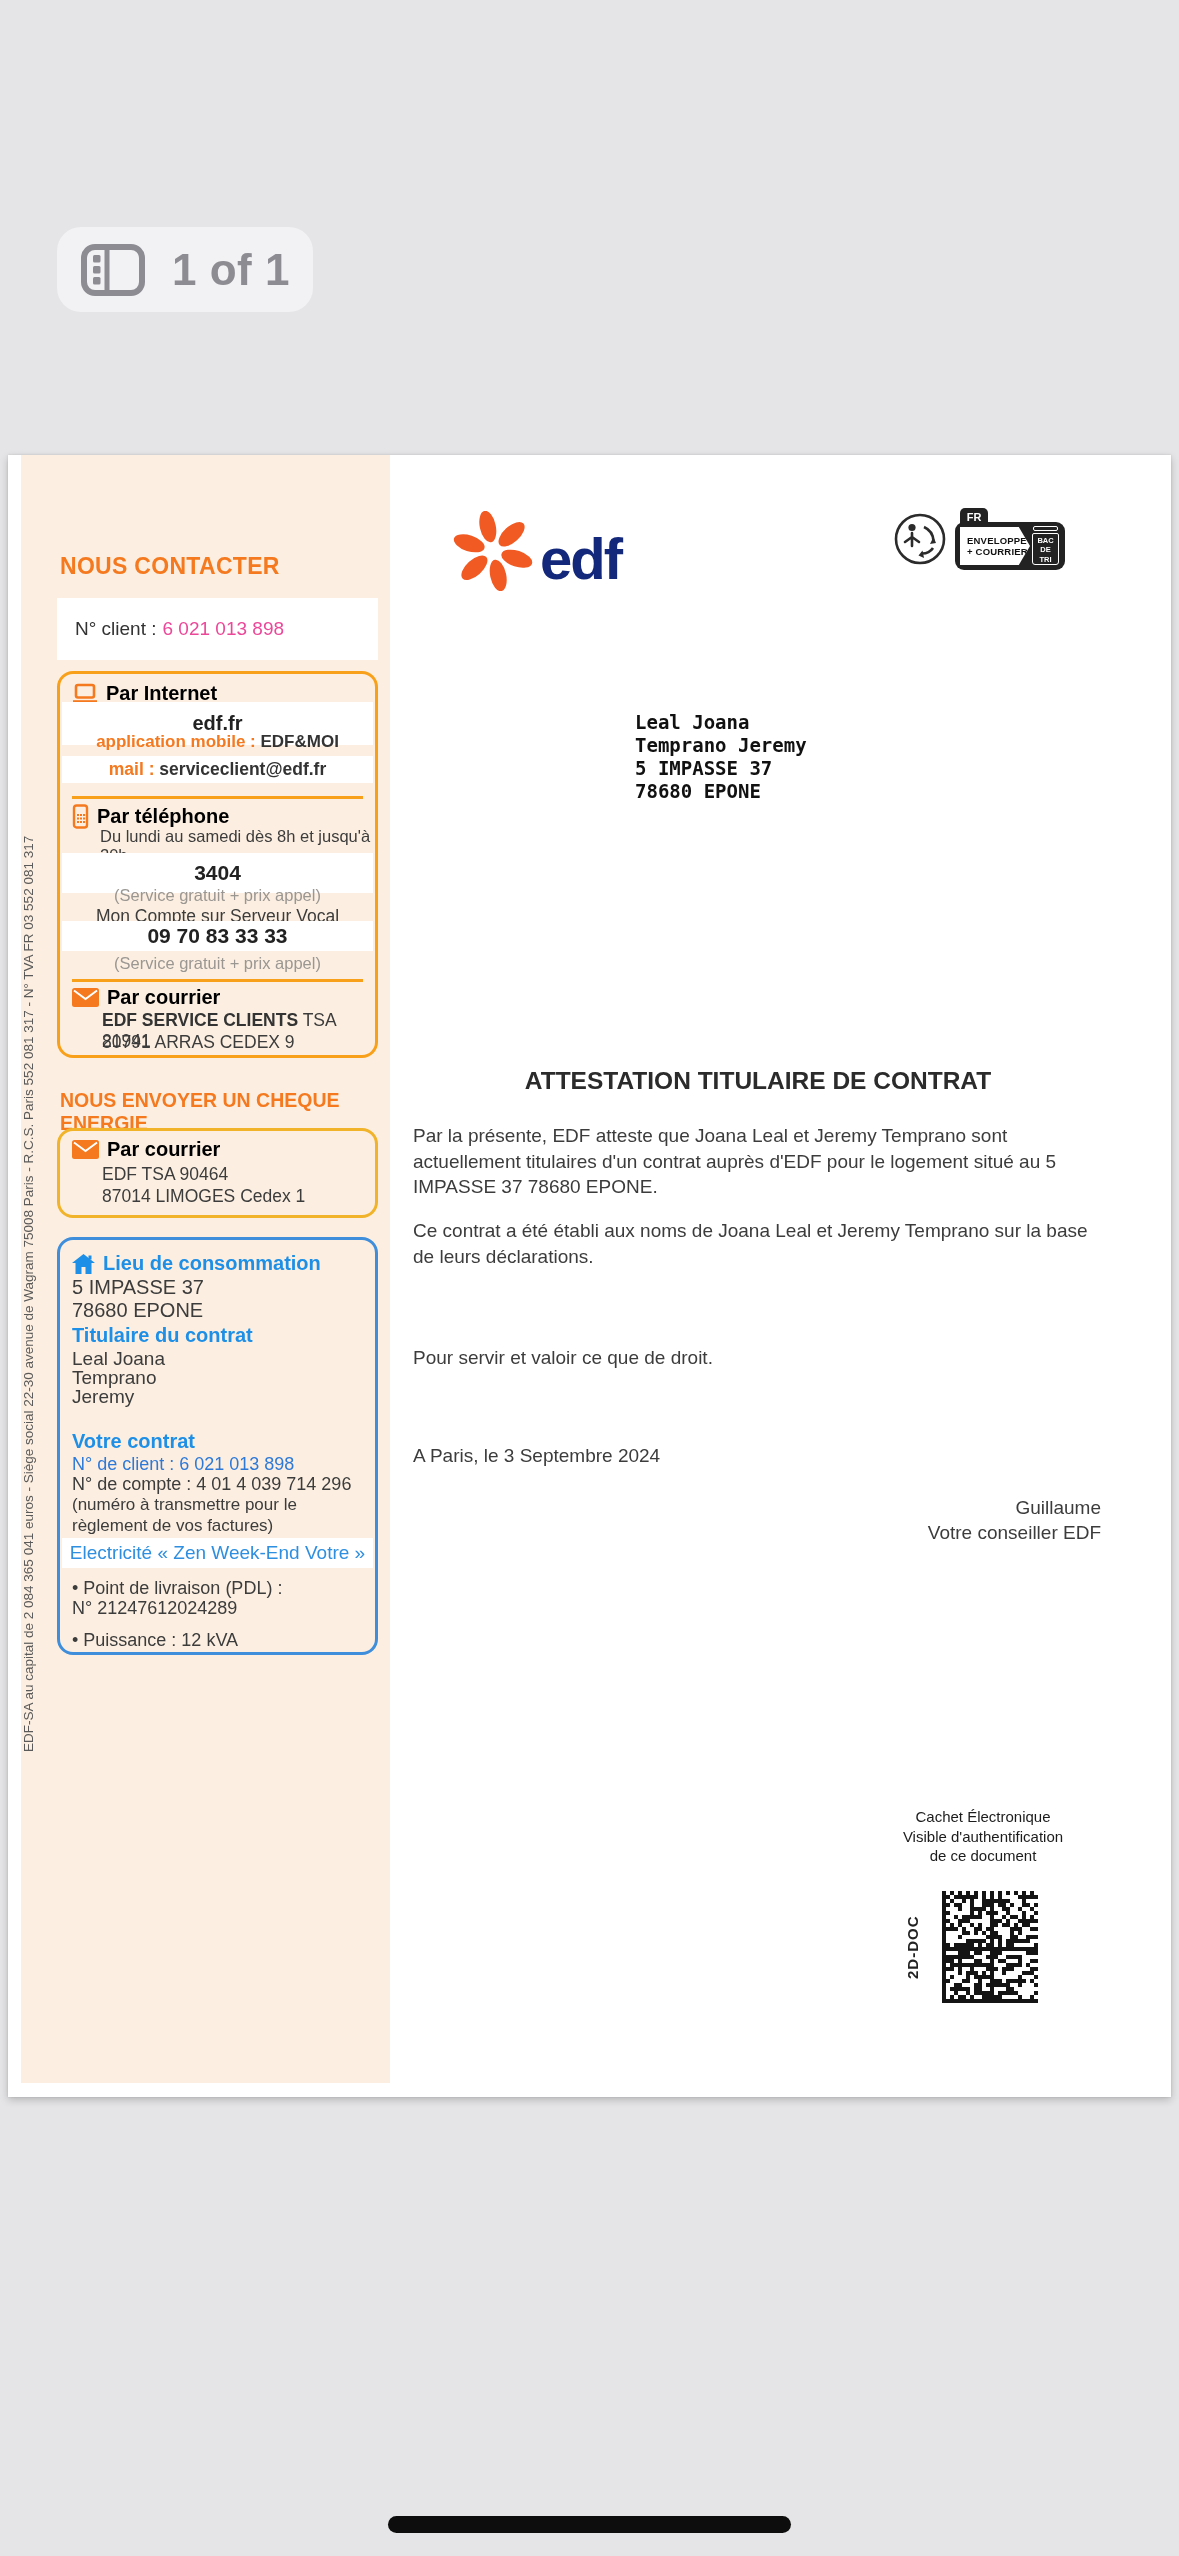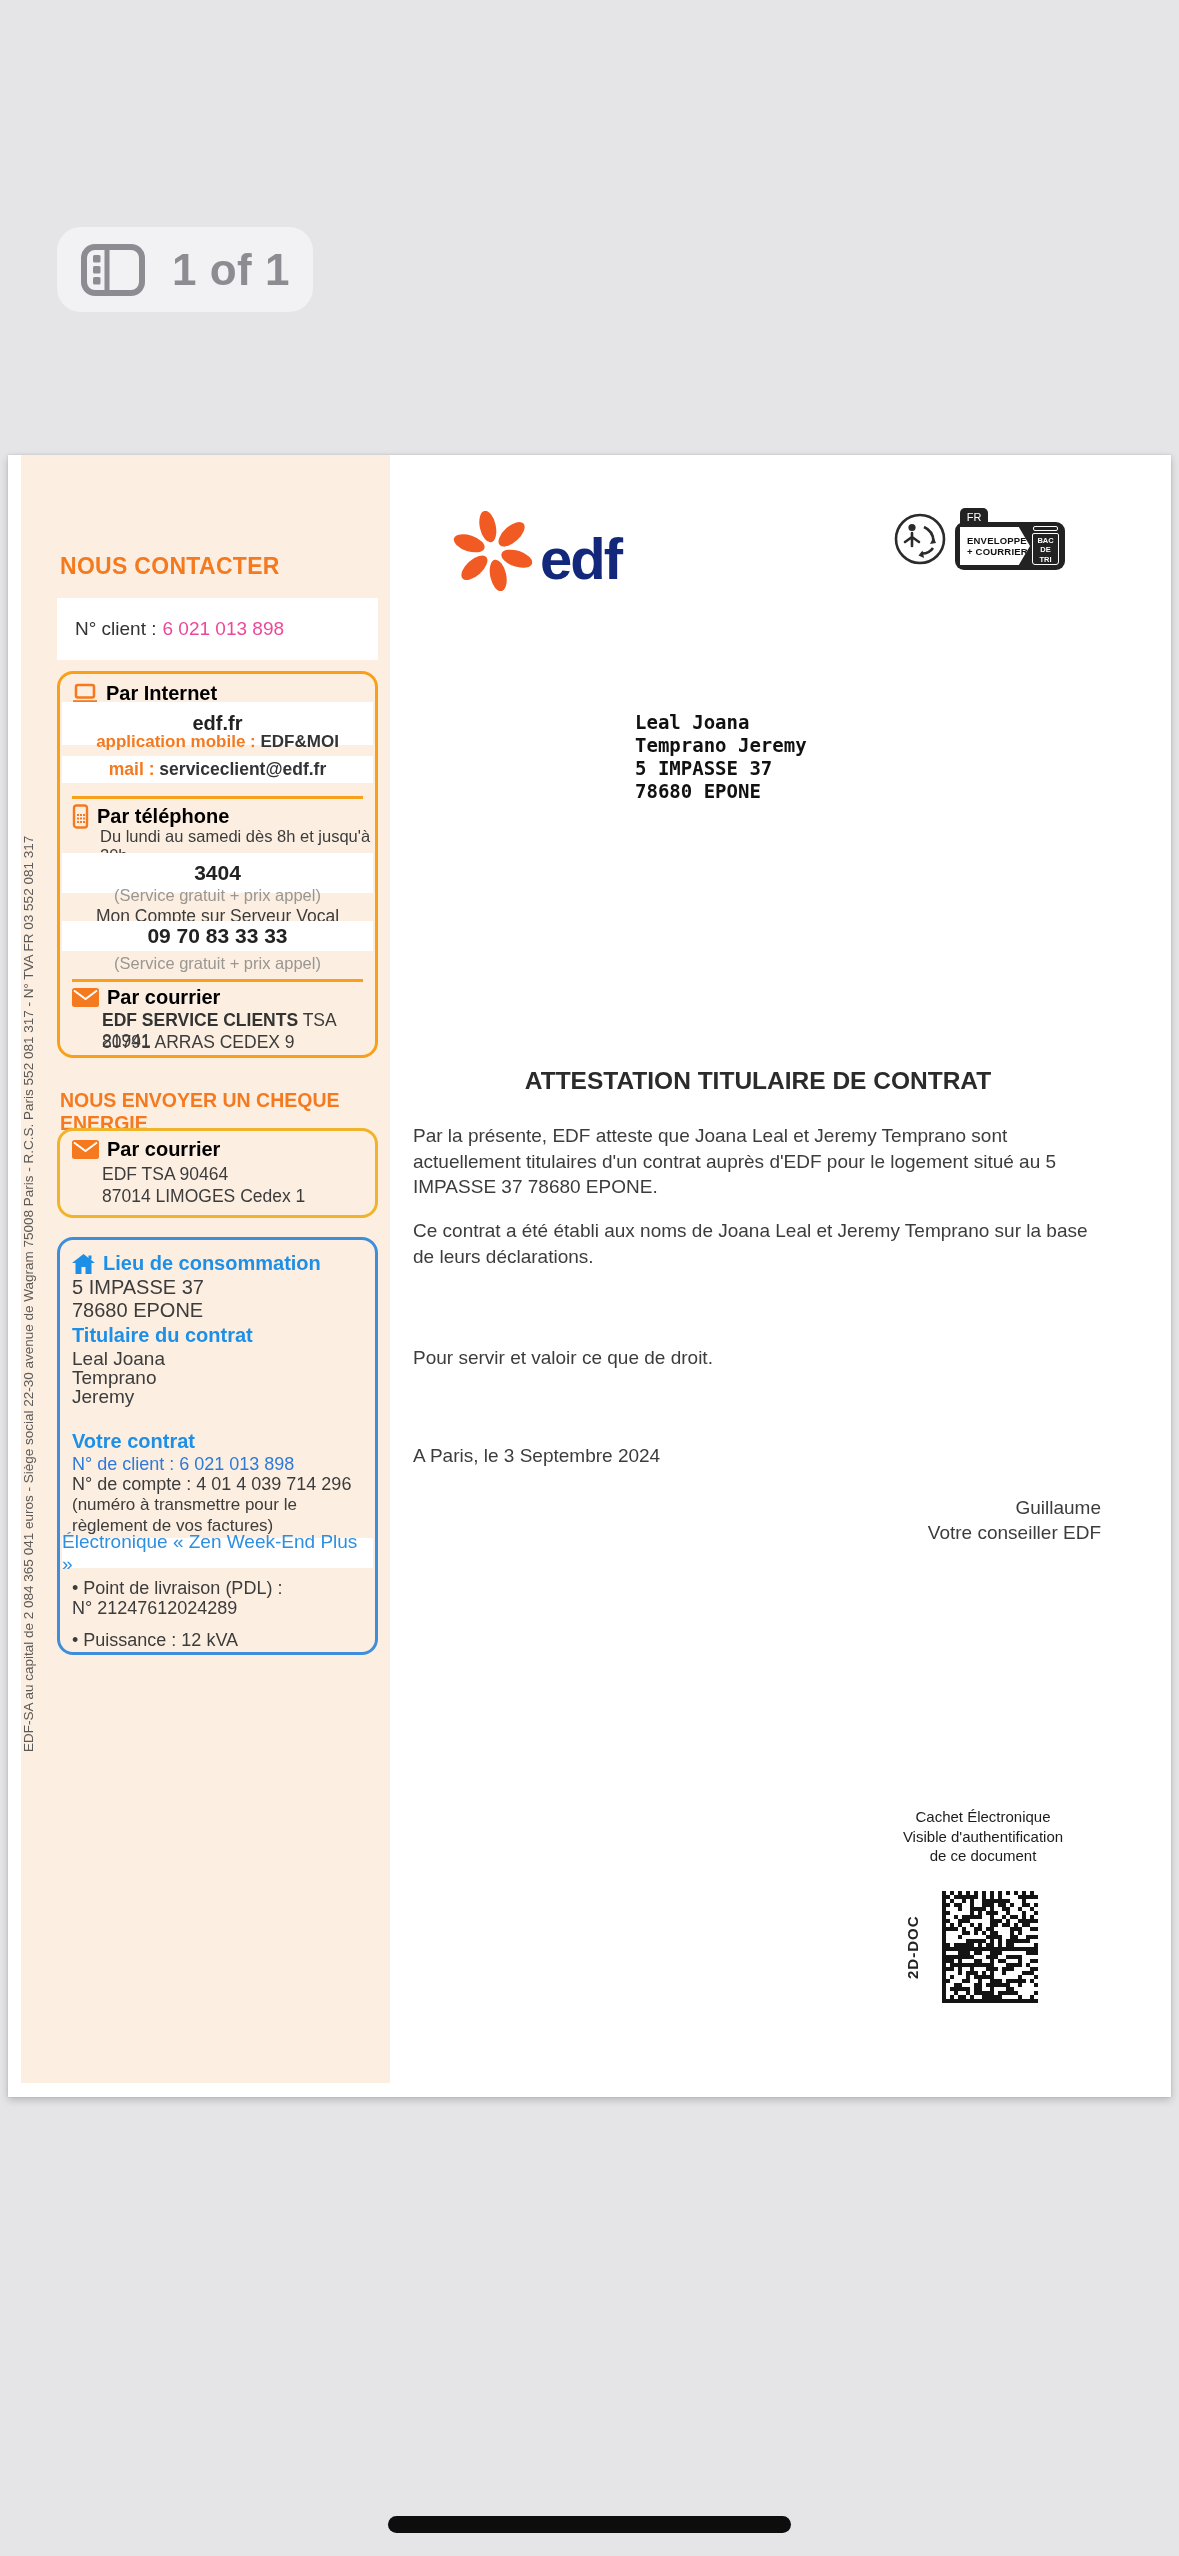--- a/index.html
+++ b/index.html
@@ -56,21 +56,21 @@
   .ctr{ left:0; right:0; text-align:center; }
   .ol{ color:#f4791f; font-weight:bold; }
   .blue-txt{ color:#2e79d8; }
   
   .edf-logo{ position:absolute; left:442px; top:56px; width:210px; height:95px; }
   .edf-word{ position:absolute; left:90px; top:18px; font-size:58px; font-weight:bold;
              color:#14287b; letter-spacing:-2px; line-height:60px; }
   .triman{ position:absolute; left:885px; top:57px; }
   .ec-badge{ position:absolute; left:947px; top:53px; width:110px; height:64px; }
   .ec-fr{ position:absolute; top:0; left:5px; width:28px; height:18px; background:#222;
-          border-radius:5px 5px 0 0; color:#fff; font-size:11px; font-weight:normal;
+          border-radius:5px 5px 0 0; color:#fff; font-size:11px; font-weight:bold;
           text-align:center; line-height:19px; }
   .ec-body{ position:absolute; top:14px; left:0; width:110px; height:48px; background:#222; border-radius:9px; }
   .ec-arrow{ position:absolute; left:5px; top:5px; width:70px; height:38px; background:#fff;
              clip-path:polygon(0 0,84% 0,100% 50%,84% 100%,0 100%);
              display:flex; flex-direction:column; justify-content:center; padding-left:7px;
              font-size:9.5px; font-weight:800; color:#111; line-height:11.5px; letter-spacing:.2px; }
   .bin{ position:absolute; right:6px; top:4px; width:27px; height:40px; }
   .bin-lid{ height:5px; margin:0 1px 1.5px 1px; background:#222; border:1.5px solid #fff; border-radius:2px; }
   .bin-body{ height:32px; background:#222; border:1.5px solid #fff; border-radius:2px 2px 3px 3px;
              color:#fff; font-size:7.5px; font-weight:bold; text-align:center; line-height:9.5px; padding-top:2px; }
@@ -208,21 +208,21 @@
       <div class="cline" style="top:59px;left:12px;font-size:20px">78680 EPONE</div>
       <div class="bx-head blue" style="top:84px">Titulaire du contrat</div>
       <div class="cline" style="top:108px;left:12px;font-size:19px"> Leal Joana</div>
       <div class="cline" style="top:127px;left:12px;font-size:19px">Temprano</div>
       <div class="cline" style="top:146px;left:12px;font-size:19px">Jeremy</div>
       <div class="bx-head blue" style="top:190px">Votre contrat</div>
       <div class="cline blue-txt" style="top:214px;left:12px;font-size:18px">N° de client : 6 021 013 898</div>
       <div class="cline" style="top:234px;left:12px;font-size:18px">N° de compte : 4 01 4 039 714 296</div>
       <div class="cline" style="top:254px;left:12px;width:295px;font-size:17px;line-height:21px">(numéro à transmettre pour le règlement de vos factures)</div>
       <div class="strip" style="top:298px;height:30px">
-        <span style="font-size:19px;color:#2e8fe0">Électronique « Zen Week-End Plus »</span>
+        <span style="font-size:19px;color:#2e8fe0">Electricité « Zen Week-End Votre »</span>
       </div>
       <div class="cline" style="top:338px;left:12px;font-size:18px">• Point de livraison (PDL) :</div>
       <div class="cline" style="top:358px;left:12px;font-size:18px">N° 21247612024289</div>
       <div class="cline" style="top:390px;left:12px;font-size:18px">• Puissance : 12 kVA</div>
     </div>
   </div>
 
   <div class="edf-logo">
     <svg width="86" height="80" viewBox="0 0 86 80">
       <g fill="#f15a22" transform="translate(43,40)">

